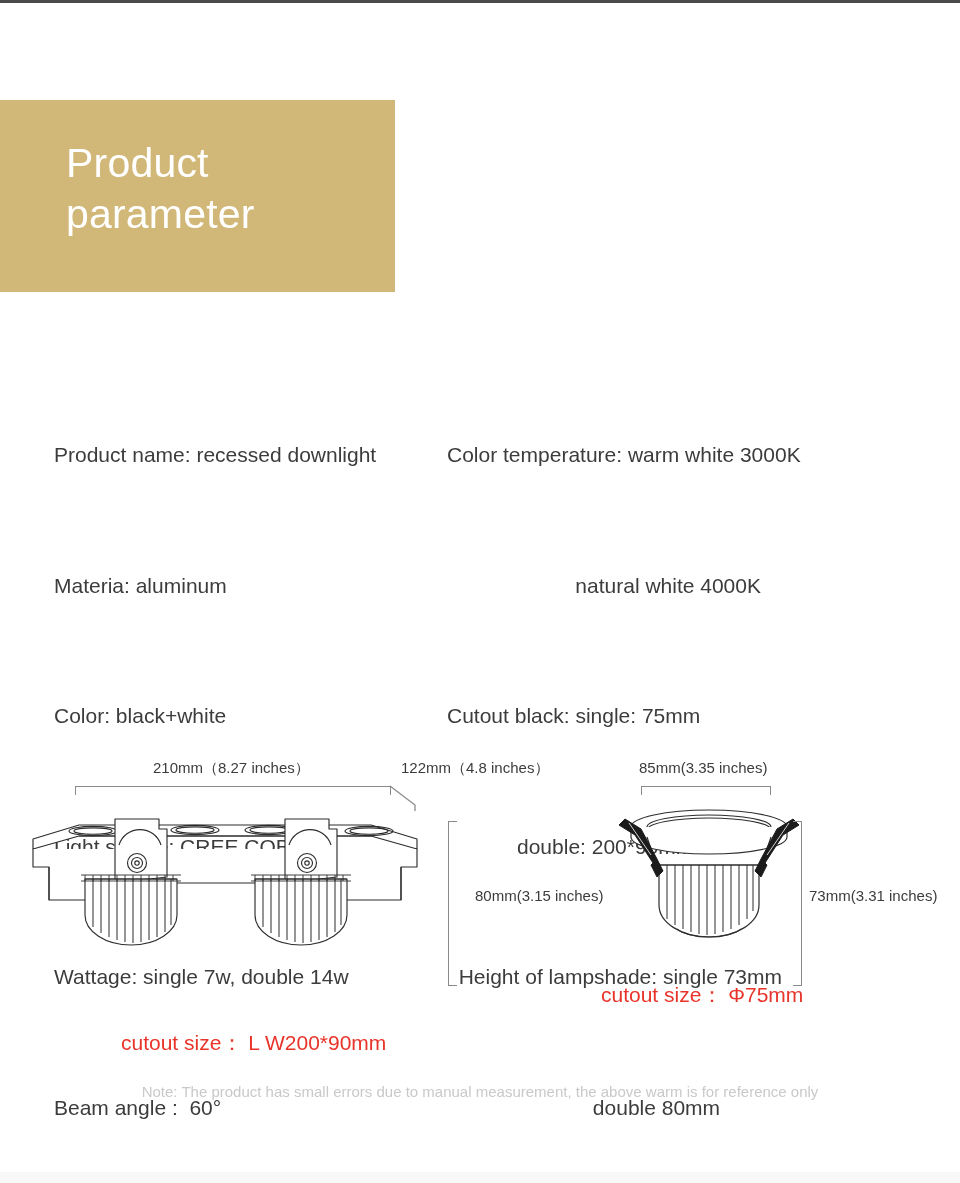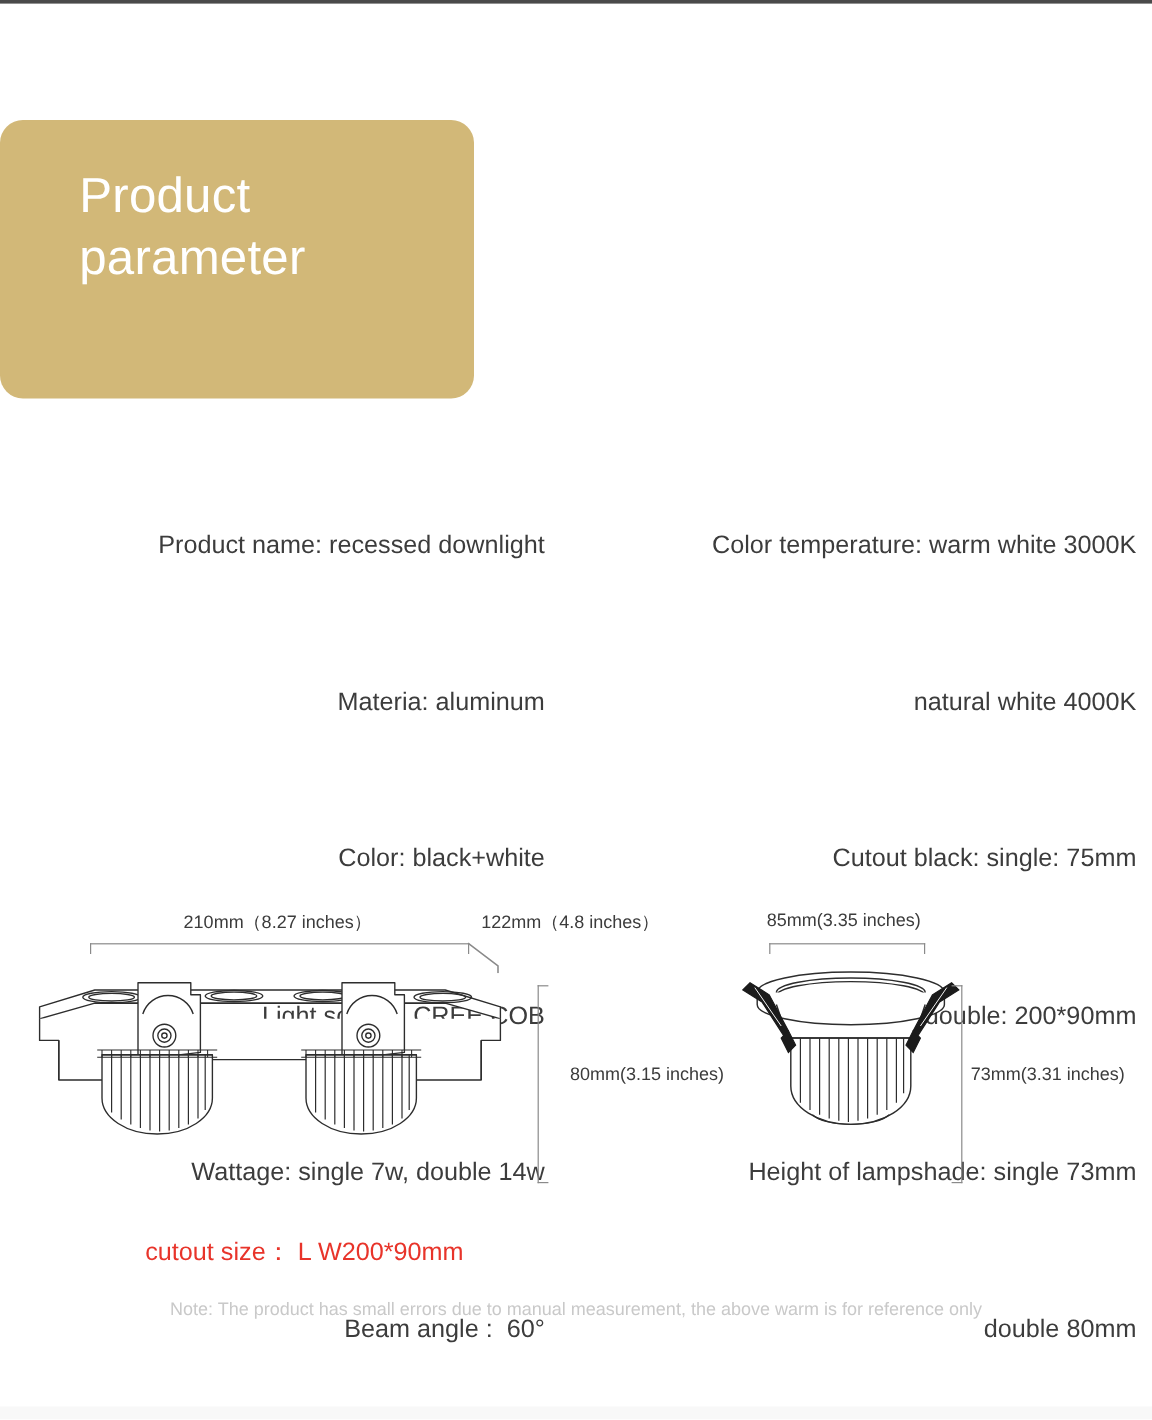--- a/index.html
+++ b/index.html
@@ -27,24 +27,23 @@
     position: absolute;
     left: 0; top: 1172px;
     width: 960px; height: 11px;
     background: #f8f8f8;
   }
 
   
   .banner {
     position: absolute;
     left: 0; top: 100px;
-    width: 395px; height: 232px;
+    width: 395px; height: 192px;
     background: #d2b878;
     box-sizing: border-box;
-    border-radius: 19px;
   }
   .banner-title {
     position: absolute;
     left: 66px; top: 38px;
     width: 320px;
     color: #ffffff;
     font-size: 41px;
     font-weight: 400;
     line-height: 51px;
     letter-spacing: 0.2px;
@@ -59,21 +58,21 @@
   }
   .spec-col {
     position: absolute;
     font-size: 21px;
     line-height: 43.5px;
     color: #3c3c3c;
     white-space: pre;
   }
   .spec-col-left  { left: 54px;  top: 6px;  width: 400px; }
   .spec-col-right { left: 447px; top: 6px;  width: 500px; }
-  .spec-line { display: block; text-align: right; }
+  .spec-line { display: block; }
   .spec-line.cont { text-indent: 0; }
 
   
   .diagrams {
     position: absolute;
     left: 3px; top: 745px;
     width: 959px; height: 290px;
   }
 
   .dim-label {
@@ -257,18 +256,19 @@
     </g>
     <g fill="none" stroke="#ffffff" stroke-width="0.8">
       <path d="M18,20 L40,52"></path>
       <path d="M178,20 L156,52"></path>
     </g>
   </svg>
 
   <div class="bracket-v flip" style="left:790px; top:76px; height:165px;"></div>
   <div class="dim-label" style="left:806px; top:142px;">73mm(3.31 inches)</div>
 
+  <div class="cutout-label" style="left:598px; top:236px;">cutout size：  Φ75mm</div>
 
 </div>
 
 <div class="note">Note: The product has small errors due to manual measurement, the above warm is for reference only</div>
 
 <div class="bottom-strip"></div>
 
 </body></html>

